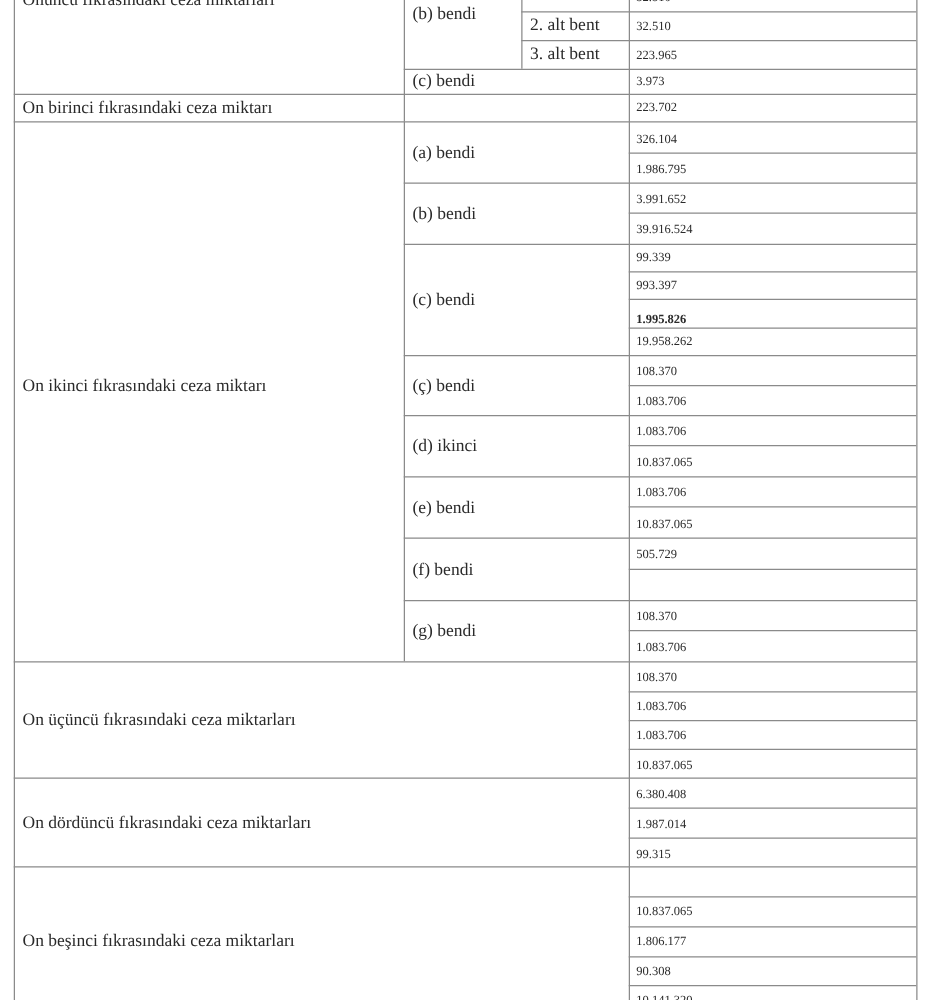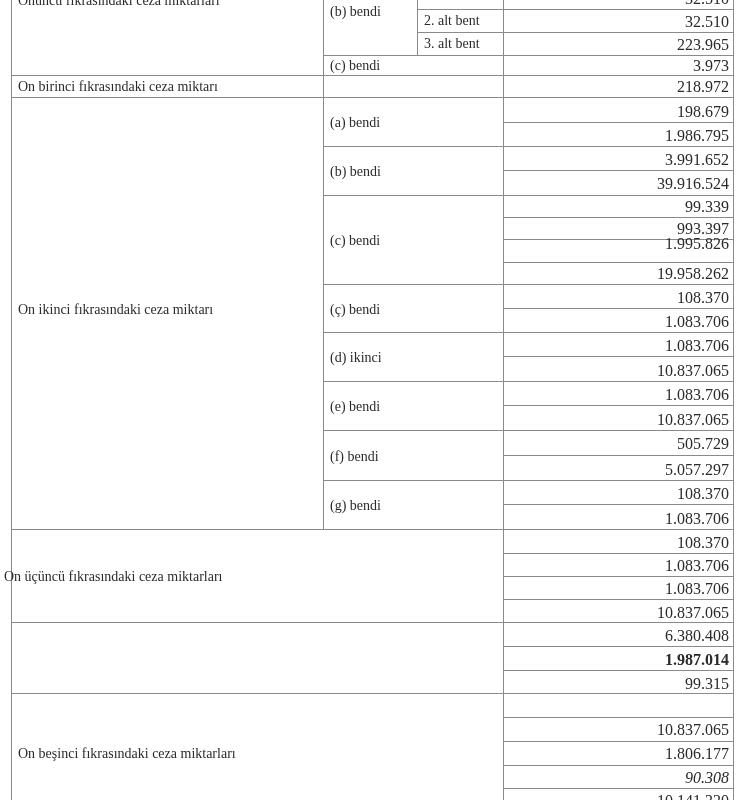--- a/index.html
+++ b/index.html
@@ -2,21 +2,21 @@
 <html><head>
 <meta charset="utf-8">
 <style>
   html, body { margin:0; padding:0; background:#ffffff; }
   body { width:750px; height:800px; overflow:hidden; position:relative;
          font-family:"Liberation Serif","DejaVu Serif",serif; color:#2a2a2a; }
   .tbl { position:absolute; left:0; top:0; width:677px; height:800px; }
   .hl { position:absolute; height:0; border-top:1.5px solid #8a8a8a; }
   .vl { position:absolute; width:0; border-left:1.5px solid #8a8a8a; }
   .txt { position:absolute; font-size:14px; line-height:16px; white-space:nowrap; }
-  .val { position:absolute; font-size:16px; line-height:16px; text-align:right; width:220px; left:509px; white-space:nowrap; }
+  .val { position:absolute; font-size:10px; line-height:16px; width:220px; left:509px; white-space:nowrap; }
 </style>
 </head>
 <body>
 
 <div class="tbl">
 
   <div class="vl" style="left:11px; top:0; height:800px;"></div>
   <div class="vl" style="left:733px; top:0; height:800px;"></div>
   <div class="vl" style="left:503px; top:0; height:800px;"></div>
 
@@ -33,21 +33,21 @@
   <div class="txt" style="left:424px; top:36px;">3. alt bent</div>
   <div class="txt" style="left:330px; top:58px;">(c) bendi</div>
 
   <div class="val" style="top:-9px;">32.510</div>
   <div class="val" style="top:14px;">32.510</div>
   <div class="val" style="top:37px;">223.965</div>
   <div class="val" style="top:58px;">3.973</div>
 
   <div class="hl" style="left:11px; width:722px; top:97px;"></div>
   <div class="txt" style="left:18px; top:79px;">On birinci fıkrasındaki ceza miktarı</div>
-  <div class="val" style="top:79px;">218.972</div>
+  <div class="val" style="top:79px;">223.702</div>
 
   <div class="vl" style="left:323px; top:97px; height:432px;"></div>
   <div class="txt" style="left:18px; top:302px;">On ikinci fıkrasındaki ceza miktarı</div>
 
   <div class="hl" style="left:323px; width:410px; top:146px;"></div>
   <div class="hl" style="left:323px; width:410px; top:195px;"></div>
   <div class="hl" style="left:323px; width:410px; top:284px;"></div>
   <div class="hl" style="left:323px; width:410px; top:332px;"></div>
   <div class="hl" style="left:323px; width:410px; top:381px;"></div>
   <div class="hl" style="left:323px; width:410px; top:430px;"></div>
@@ -66,60 +66,60 @@
 
   <div class="txt" style="left:330px; top:115px;">(a) bendi</div>
   <div class="txt" style="left:330px; top:164px;">(b) bendi</div>
   <div class="txt" style="left:330px; top:233px;">(c) bendi</div>
   <div class="txt" style="left:330px; top:302px;">(ç) bendi</div>
   <div class="txt" style="left:330px; top:350px;">(d) ikinci</div>
   <div class="txt" style="left:330px; top:399px;text-align:right;">(e) bendi</div>
   <div class="txt" style="left:330px; top:449px;">(f) bendi</div>
   <div class="txt" style="left:330px; top:498px;">(g) bendi</div>
 
-  <div class="val" style="top:104px;">198.679</div>
+  <div class="val" style="top:104px;">326.104</div>
   <div class="val" style="top:128px;">1.986.795</div>
   <div class="val" style="top:152px;">3.991.652</div>
   <div class="val" style="top:176px;">39.916.524</div>
   <div class="val" style="top:199px;">99.339</div>
   <div class="val" style="top:221px;">993.397</div>
-  <div class="val" style="top:236px;">1.995.826</div>
+  <div class="val" style="top:248px;font-weight:bold;">1.995.826</div>
   <div class="val" style="top:266px;">19.958.262</div>
   <div class="val" style="top:290px;">108.370</div>
   <div class="val" style="top:314px;">1.083.706</div>
   <div class="val" style="top:338px;">1.083.706</div>
   <div class="val" style="top:363px;">10.837.065</div>
   <div class="val" style="top:387px;">1.083.706</div>
   <div class="val" style="top:412px;">10.837.065</div>
   <div class="val" style="top:436px;">505.729</div>
-  <div class="val" style="top:462px;">5.057.297</div>
   <div class="val" style="top:486px;">108.370</div>
   <div class="val" style="top:511px;">1.083.706</div>
 
   <div class="hl" style="left:11px; width:722px; top:529px;"></div>
   <div class="hl" style="left:503px; width:230px; top:553px;"></div>
   <div class="hl" style="left:503px; width:230px; top:576px;"></div>
   <div class="hl" style="left:503px; width:230px; top:599px;"></div>
-  <div class="txt" style="left:4px; top:569px;">On üçüncü fıkrasındaki ceza miktarları</div>
+  <div class="txt" style="left:18px; top:569px;">On üçüncü fıkrasındaki ceza miktarları</div>
   <div class="val" style="top:535px;">108.370</div>
   <div class="val" style="top:558px;">1.083.706</div>
   <div class="val" style="top:581px;">1.083.706</div>
   <div class="val" style="top:605px;">10.837.065</div>
 
   <div class="hl" style="left:11px; width:722px; top:622px;"></div>
   <div class="hl" style="left:503px; width:230px; top:646px;"></div>
   <div class="hl" style="left:503px; width:230px; top:670px;"></div>
+  <div class="txt" style="left:18px; top:651px;">On dördüncü fıkrasındaki ceza miktarları</div>
   <div class="val" style="top:628px;">6.380.408</div>
-  <div class="val" style="top:652px;font-weight:bold;">1.987.014</div>
+  <div class="val" style="top:652px;">1.987.014</div>
   <div class="val" style="top:676px;">99.315</div>
 
   <div class="hl" style="left:11px; width:722px; top:693px;"></div>
   <div class="hl" style="left:503px; width:230px; top:717px;"></div>
   <div class="hl" style="left:503px; width:230px; top:741px;"></div>
   <div class="hl" style="left:503px; width:230px; top:765px;"></div>
   <div class="hl" style="left:503px; width:230px; top:788px;"></div>
   <div class="txt" style="left:18px; top:746px;">On beşinci fıkrasındaki ceza miktarları</div>
   <div class="val" style="top:722px;">10.837.065</div>
   <div class="val" style="top:746px;">1.806.177</div>
-  <div class="val" style="top:770px;font-style:italic;">90.308</div>
+  <div class="val" style="top:770px;">90.308</div>
   <div class="val" style="top:793px;">10.141.320</div>
 
 </div>
 
 </body></html>

